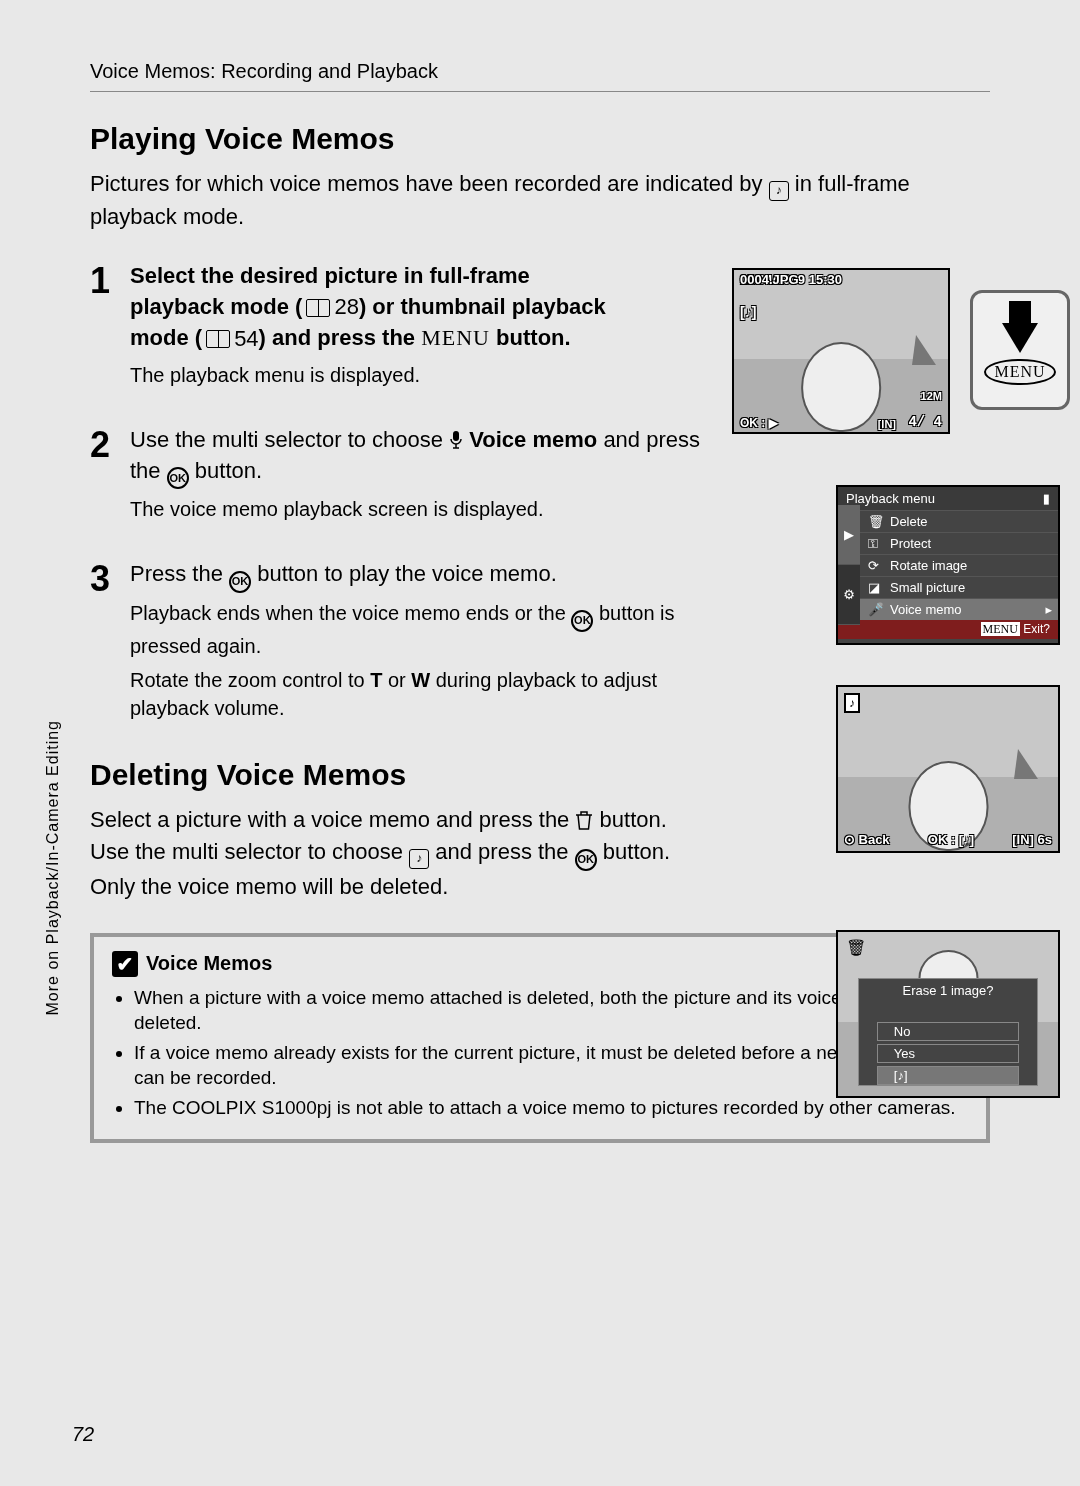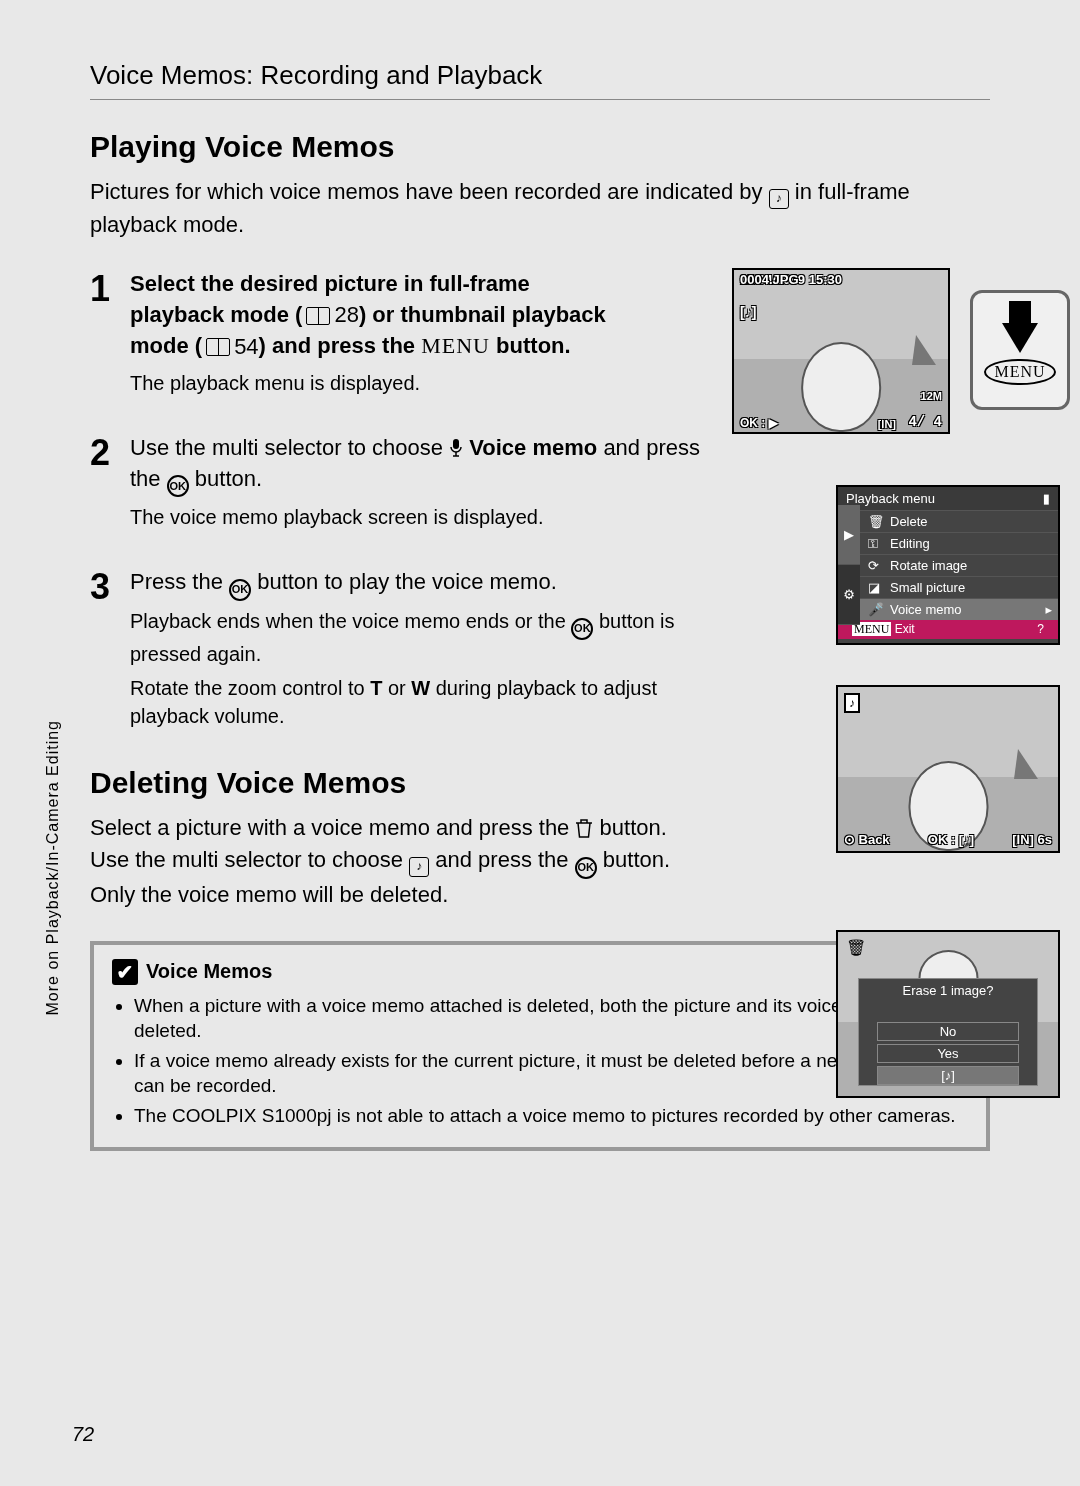--- a/index.html
+++ b/index.html
@@ -14,21 +14,21 @@
   .page {
     position: absolute;
     left: 0;
     top: 0;
     width: 1080px;
     height: 1486px;
     background: #e8e8e8;
     padding: 60px 90px 40px 90px;
   }
   .header-bar {
-    font-size: 26px;
+    font-size: 20px;
     padding-bottom: 8px;
     border-bottom: 1px solid #888;
     margin-bottom: 30px;
   }
   h2.section-title {
     font-size: 30px;
     font-weight: bold;
     margin-bottom: 12px;
   }
   h2.section-title.sub {
@@ -210,37 +210,37 @@
     border-left: 4px solid transparent;
     border-right: 20px solid transparent;
   }
 
   
   .lcd2 { right: 20px; top: 485px; width: 224px; height: 160px; background: #444; color: #fff; font-size: 13px; }
   .lcd2 .pm-title { background: #3a3a3a; padding: 4px 8px; font-size: 13px; display:flex; justify-content: space-between; }
   .lcd2 .pm-row { display: flex; align-items: center; height: 22px; padding: 0 6px 0 30px; border-top: 1px solid #555; gap: 6px; }
   .lcd2 .pm-row.sel { background: #777; }
   .lcd2 .pm-row .ico { width: 16px; height: 16px; display: inline-block; }
-  .lcd2 .pm-footer { background: #be185d; display:flex; justify-content: space-between; padding: 2px 14px; font-size: 12px; }
+  .lcd2 .pm-footer { background: #7f1d1d; display:flex; justify-content: flex-end; padding: 2px 8px; font-size: 12px; }
   .lcd2 .side-tab { position:absolute; left:0; top:18px; bottom:18px; width:22px; background:#333; display:flex; flex-direction:column; }
   .lcd2 .side-tab div { flex:1; border-bottom:1px solid #555; display:flex;align-items:center;justify-content:center;}
   .lcd2 .side-tab div.active { background:#666; }
 
   
   .lcd3 { right: 20px; top: 685px; width: 224px; height: 168px; }
   .lcd3 .bottom-bar { position:absolute; bottom:4px; left:6px; right:6px; display:flex; justify-content:space-between; align-items:center; font-size:13px; color:#fff; text-shadow:-1px -1px 0 #000,1px -1px 0 #000,-1px 1px 0 #000,1px 1px 0 #000; font-weight:bold; }
 
   
   .lcd4 { right: 20px; top: 930px; width: 224px; height: 168px; }
   .lcd4 .dialog {
     position: absolute; top: 46px; left: 20px; right: 20px; bottom: 10px;
     background: #444; border: 1px solid #888; color: #fff; font-size: 13px;
     display: flex; flex-direction: column; align-items: center; padding-top:4px;
   }
-  .lcd4 .dialog .opt { width: 80%; text-align:center; border:1px solid #888; margin-top:3px; padding:1px 16px; }
+  .lcd4 .dialog .opt { width: 80%; border:1px solid #888; margin-top:3px; padding:1px 16px; }
   .lcd4 .dialog .opt.sel { background:#777; }
 
   
   .notes-box {
     border: 4px solid #999;
     background: #e8e8e8;
     padding: 14px 18px;
     margin-top: 30px;
   }
   .notes-title {
@@ -360,21 +360,21 @@
     <div class="side-tab">
       <div class="active">▶</div>
       <div>⚙</div>
     </div>
     <div class="pm-row">
         <span class="ico">🗑</span>
         <span>Delete</span>
       </div>
     <div class="pm-row">
         <span class="ico">⚿</span>
-        <span>Editing</span>
+        <span>Protect</span>
       </div>
     <div class="pm-row">
         <span class="ico">⟳</span>
         <span>Rotate image</span>
       </div>
     <div class="pm-row">
         <span class="ico">◪</span>
         <span>Small picture</span>
       </div>
     <div class="pm-row sel">

